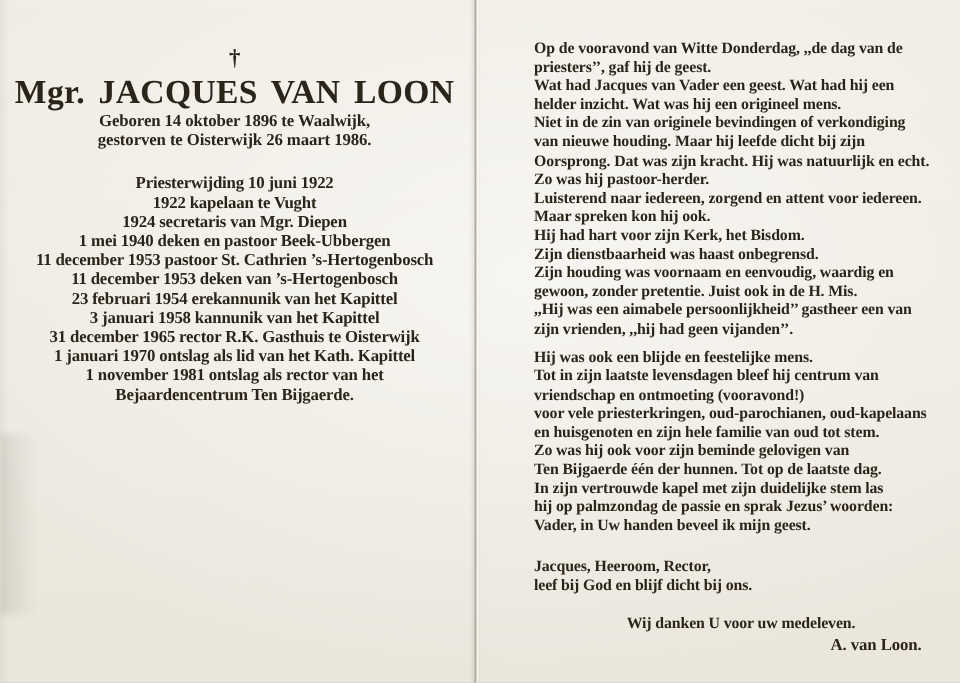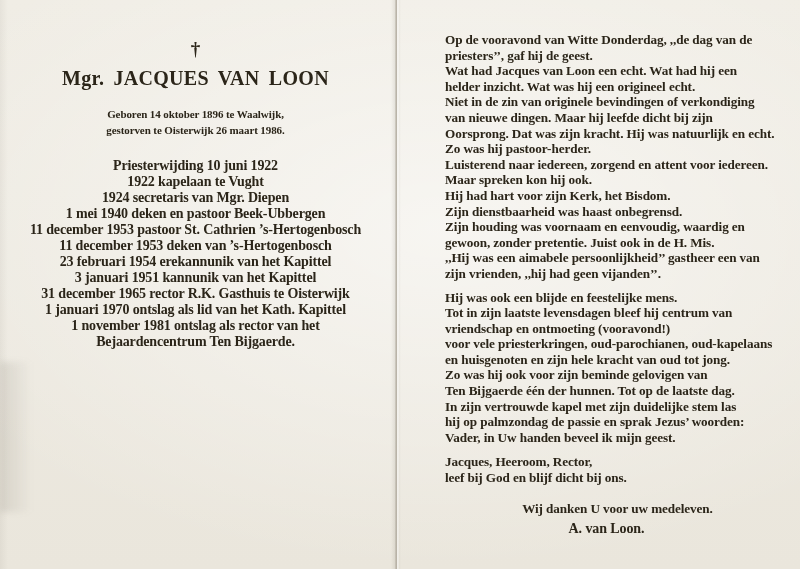--- a/index.html
+++ b/index.html
@@ -28,28 +28,28 @@
   .page-left{
     position:absolute;left:0;top:0;width:397px;height:569px;
     box-sizing:border-box;
     padding:38px 10px 0 4px;
     text-align:center;
   }
   .cross{
     font-size:19px;line-height:22px;
   }
   .name{
-    margin:6px 0 16px;
-    font-size:20px;line-height:24px;
+    margin:6px 0 4px;
+    font-size:28px;line-height:24px;
     font-weight:700;
     letter-spacing:0.3px;
     word-spacing:4px;
   }
   .birth{
-    font-size:11px;line-height:16px;
+    font-size:14px;line-height:16px;
     letter-spacing:-0.1px;
   }
   .timeline{
     margin-top:20px;
     font-size:14px;line-height:16px;
     letter-spacing:-0.15px;
   }
   
   .fold{
     position:absolute;left:391px;top:0;width:10px;height:569px;
@@ -64,25 +64,25 @@
   
   .page-right{
     position:absolute;left:399px;top:0;width:401px;height:559px;
     box-sizing:border-box;
     padding:32px 10px 0 46px;
     font-size:13.2px;line-height:15.6px;
     letter-spacing:-0.1px;
     text-align:left;
   }
   .para{margin:0 0 8px;}
-  .para-festive{margin-bottom:9px;}
+  .para-festive{margin-bottom:19px;}
   .para-farewell{margin-bottom:15px;}
   .para-thanks{margin-bottom:5px;text-align:center;}
   .signature{
-    text-align:center;
+    text-align:right;
     padding-right:22px;
     font-size:14px;
   }
   
   .shadow-bottom-left{
     position:absolute;left:0;top:362px;width:42px;height:150px;
     background:linear-gradient(90deg, rgba(110,104,92,0.16), rgba(110,104,92,0) 75%);
     filter:blur(3px);
     pointer-events:none;
   }
@@ -105,55 +105,55 @@
         <div class="line">gestorven te Oisterwijk 26 maart 1986.</div>
       </div>
     <div class="timeline">
         <div class="line">Priesterwijding 10 juni 1922</div>
         <div class="line">1922 kapelaan te Vught</div>
         <div class="line">1924 secretaris van Mgr. Diepen</div>
         <div class="line">1 mei 1940 deken en pastoor Beek-Ubbergen</div>
         <div class="line">11 december 1953 pastoor St. Cathrien ’s-Hertogenbosch</div>
         <div class="line">11 december 1953 deken van ’s-Hertogenbosch</div>
         <div class="line">23 februari 1954 erekannunik van het Kapittel</div>
-        <div class="line">3 januari 1951 kannunik van het Kapittel</div>
+        <div class="line">3 januari 1958 kannunik van het Kapittel</div>
         <div class="line">31 december 1965 rector R.K. Gasthuis te Oisterwijk</div>
         <div class="line">1 januari 1970 ontslag als lid van het Kath. Kapittel</div>
         <div class="line">1 november 1981 ontslag als rector van het</div>
         <div class="line">Bejaardencentrum Ten Bijgaerde.</div>
       </div>
   </div>
 
   <div class="fold"></div>
 
   <div class="page-right">
     <div class="para para-opening">
         <div class="line">Op de vooravond van Witte Donderdag, ,,de dag van de</div>
         <div class="line">priesters’’, gaf hij de geest.</div>
-        <div class="line">Wat had Jacques van Loon een echt. Wat had hij een</div>
-        <div class="line">helder inzicht. Wat was hij een origineel echt.</div>
+        <div class="line">Wat had Jacques van Vader een geest. Wat had hij een</div>
+        <div class="line">helder inzicht. Wat was hij een origineel mens.</div>
         <div class="line">Niet in de zin van originele bevindingen of verkondiging</div>
-        <div class="line">van nieuwe dingen. Maar hij leefde dicht bij zijn</div>
+        <div class="line">van nieuwe houding. Maar hij leefde dicht bij zijn</div>
         <div class="line">Oorsprong. Dat was zijn kracht. Hij was natuurlijk en echt.</div>
         <div class="line">Zo was hij pastoor-herder.</div>
         <div class="line">Luisterend naar iedereen, zorgend en attent voor iedereen.</div>
         <div class="line">Maar spreken kon hij ook.</div>
         <div class="line">Hij had hart voor zijn Kerk, het Bisdom.</div>
         <div class="line">Zijn dienstbaarheid was haast onbegrensd.</div>
         <div class="line">Zijn houding was voornaam en eenvoudig, waardig en</div>
         <div class="line">gewoon, zonder pretentie. Juist ook in de H. Mis.</div>
         <div class="line">,,Hij was een aimabele persoonlijkheid’’ gastheer een van</div>
         <div class="line">zijn vrienden, ,,hij had geen vijanden’’.</div>
       </div>
     <div class="para para-festive">
         <div class="line">Hij was ook een blijde en feestelijke mens.</div>
         <div class="line">Tot in zijn laatste levensdagen bleef hij centrum van</div>
         <div class="line">vriendschap en ontmoeting (vooravond!)</div>
         <div class="line">voor vele priesterkringen, oud-parochianen, oud-kapelaans</div>
-        <div class="line">en huisgenoten en zijn hele kracht van oud tot jong.</div>
+        <div class="line">en huisgenoten en zijn hele familie van oud tot stem.</div>
         <div class="line">Zo was hij ook voor zijn beminde gelovigen van</div>
         <div class="line">Ten Bijgaerde één der hunnen. Tot op de laatste dag.</div>
         <div class="line">In zijn vertrouwde kapel met zijn duidelijke stem las</div>
         <div class="line">hij op palmzondag de passie en sprak Jezus’ woorden:</div>
         <div class="line">Vader, in Uw handen beveel ik mijn geest.</div>
       </div>
     <div class="para para-farewell">
         <div class="line">Jacques, Heeroom, Rector,</div>
         <div class="line">leef bij God en blijf dicht bij ons.</div>
       </div>

